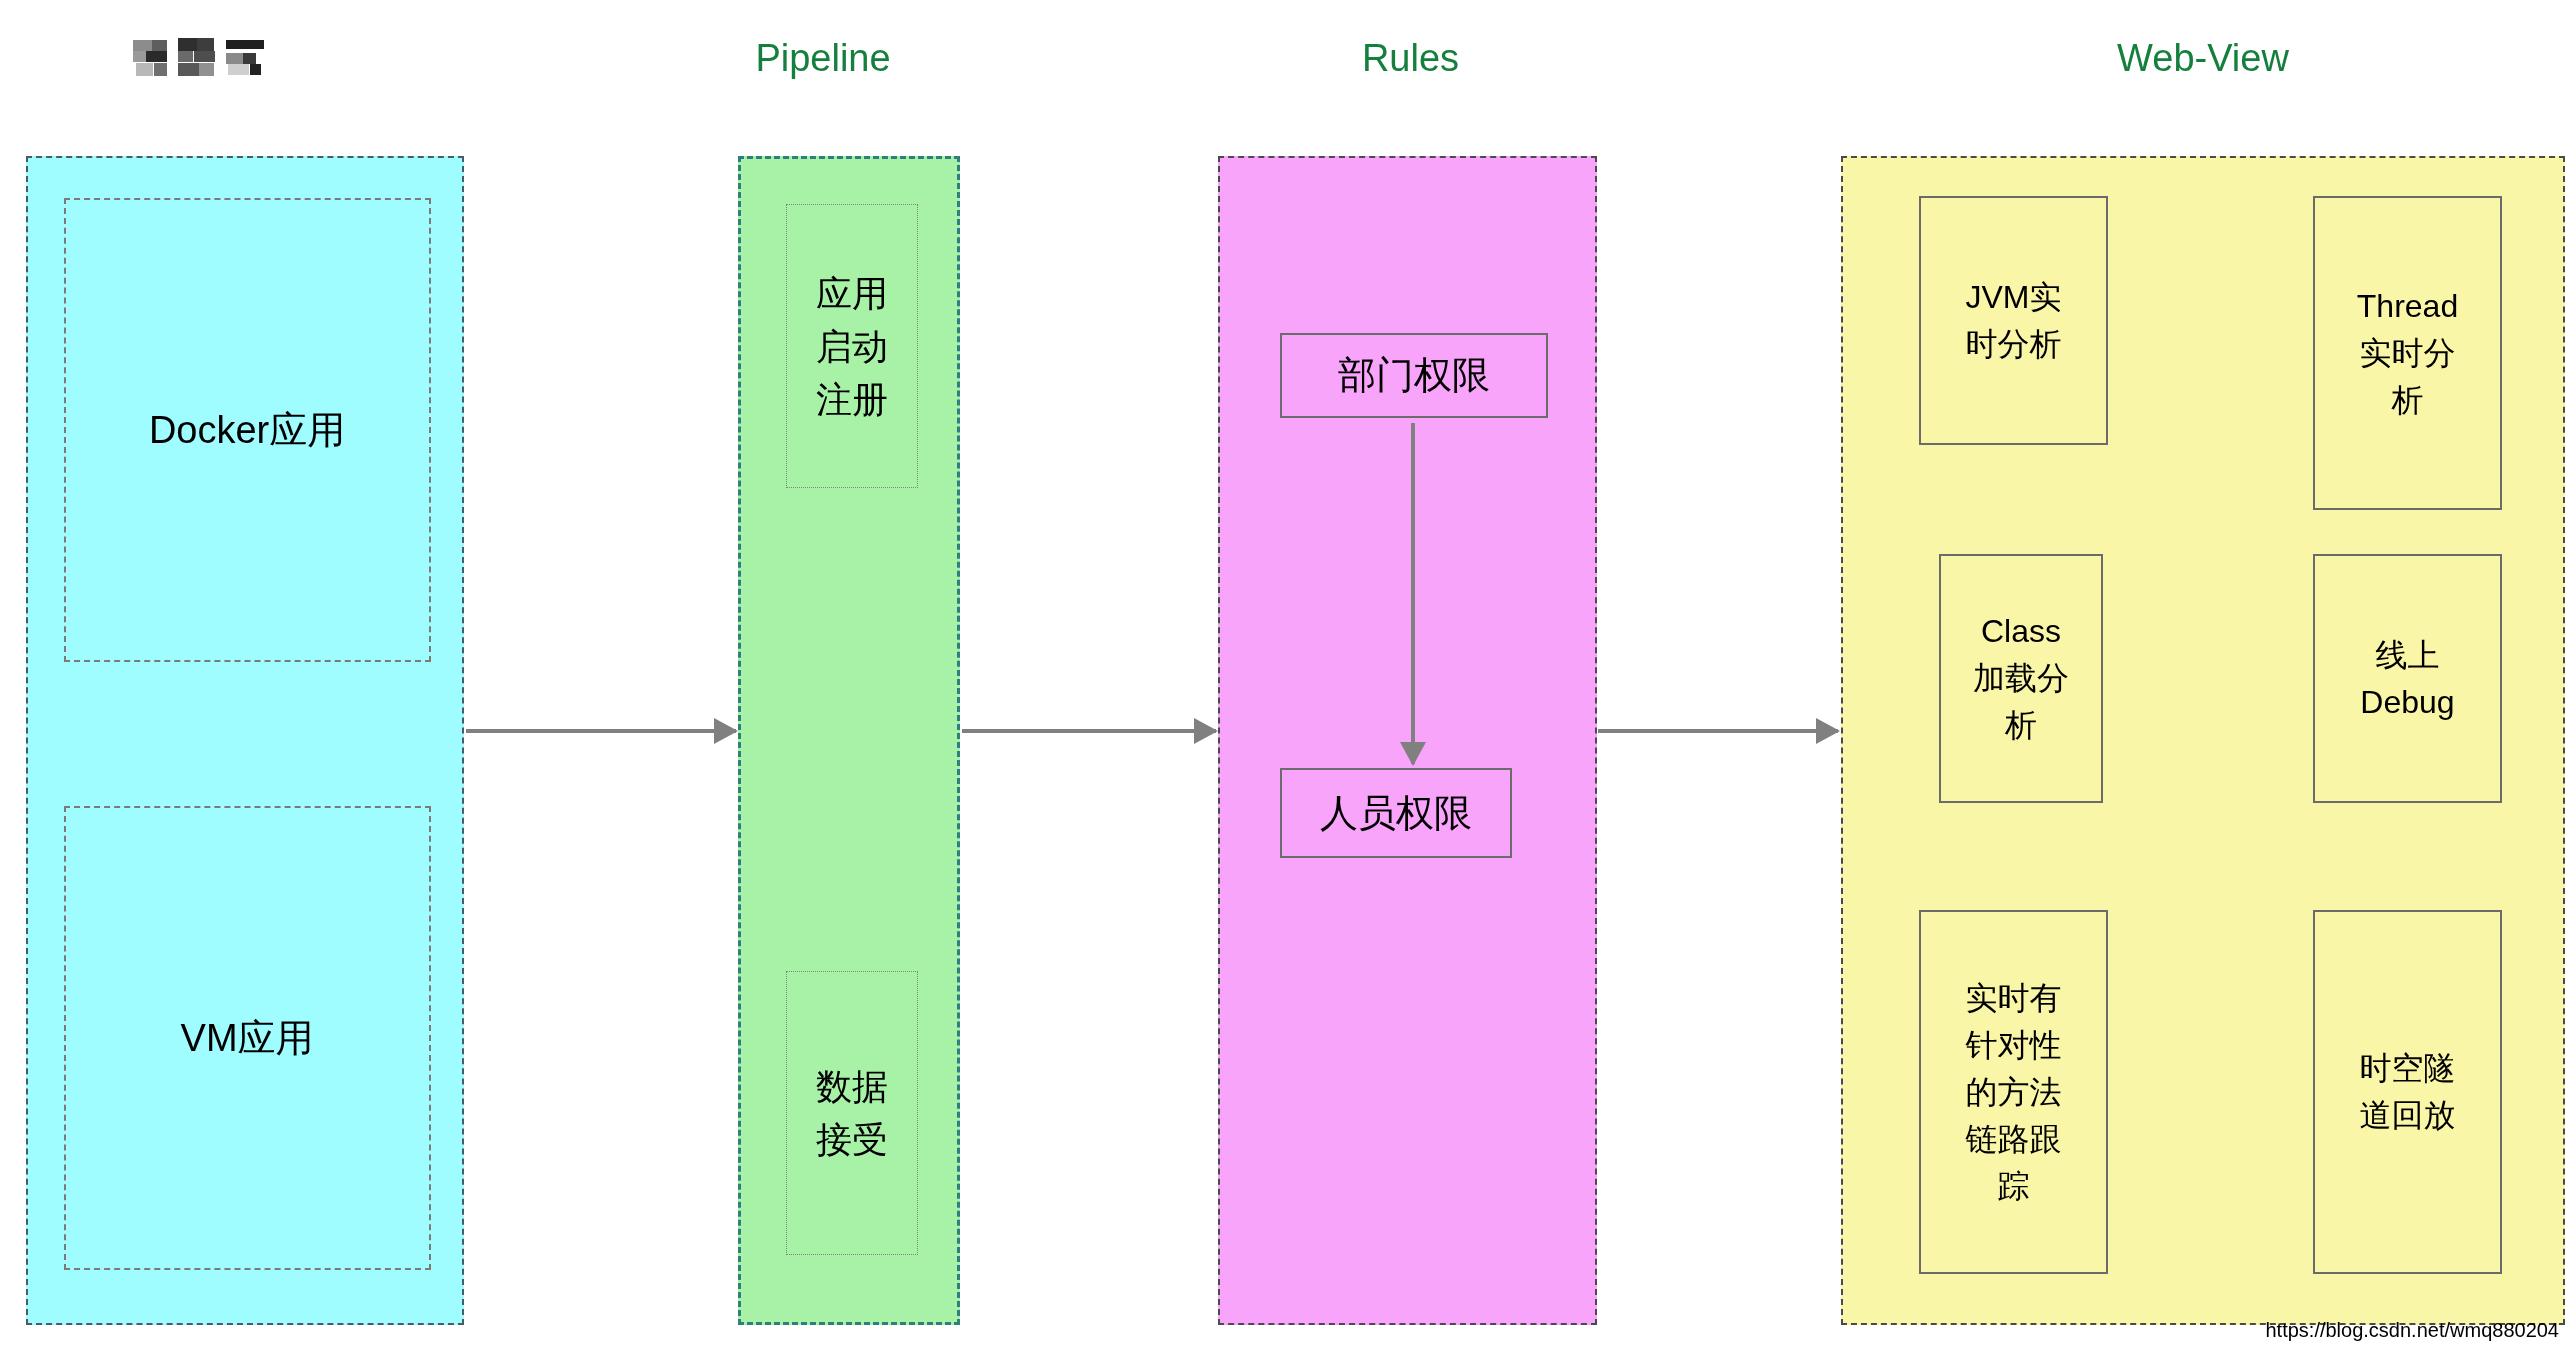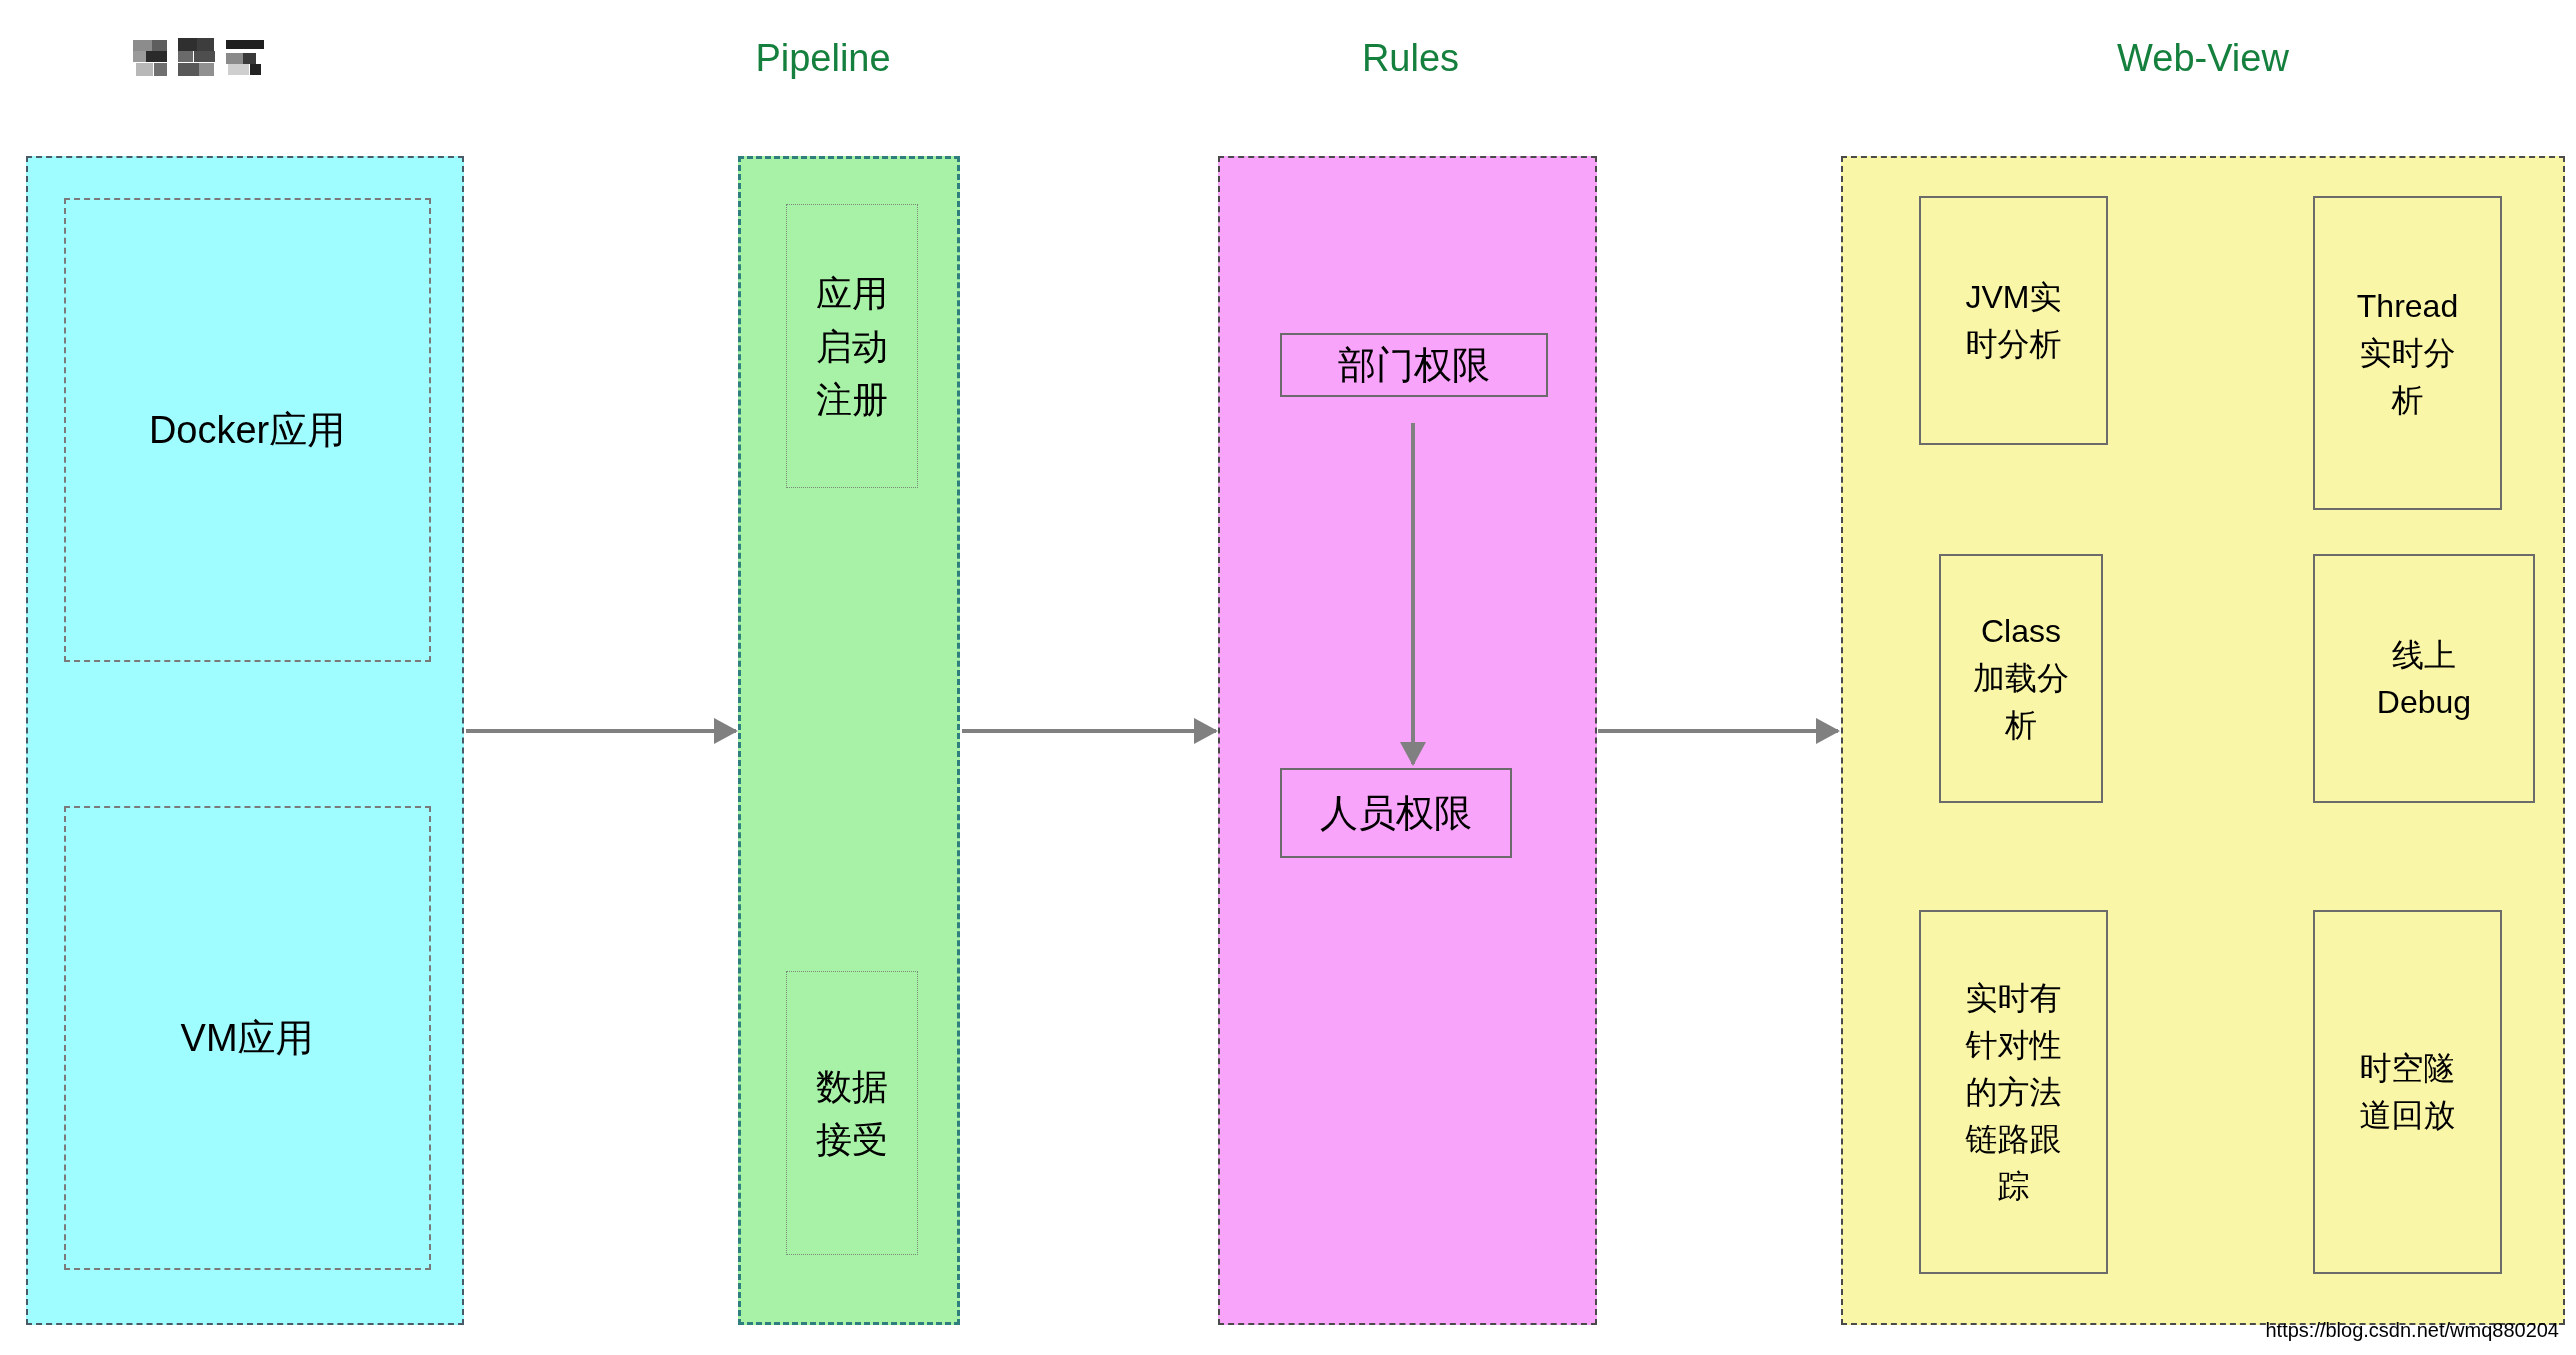--- a/index.html
+++ b/index.html
@@ -193,21 +193,21 @@
       <span>Docker应用</span>
     </div>
 
     <div class="subbox-dashed label-lg" style="left:36px; top:648px; width:367px; height:464px;">
       <span>VM应用</span>
     </div>
   </div>
 
   <div class="lane lane-rules" style="left:1218px; top:156px; width:379px; height:1169px;">
 
-    <div class="node label-lg" style="left:60px; top:175px; width:268px; height:64px;">
+    <div class="node label-lg" style="left:60px; top:175px; width:268px; height:85px;">
       <span>部门权限</span>
     </div>
 
     <div class="arrow-v" style="left:191px; top:265px; height:341px;"></div>
 
     <div class="node label-lg" style="left:60px; top:610px; width:232px; height:90px;">
       <span>人员权限</span>
     </div>
   </div>
 
@@ -229,21 +229,21 @@
     </div>
 
     <div class="node" style="left:76px; top:396px; width:164px; height:249px;margin-left:20px;">
       <div class="label-sm">
         <div>Class</div>
         <div>加载分</div>
         <div>析</div>
       </div>
     </div>
 
-    <div class="node" style="left:470px; top:396px; width:222px; height:249px;">
+    <div class="node" style="left:470px; top:396px; width:189px; height:249px;">
       <div class="label-sm">
         <div>线上</div>
         <div>Debug</div>
       </div>
     </div>
 
     <div class="node" style="left:76px; top:752px; width:189px; height:364px;">
       <div class="label-sm">
         <div>实时有</div>
         <div>针对性</div>

